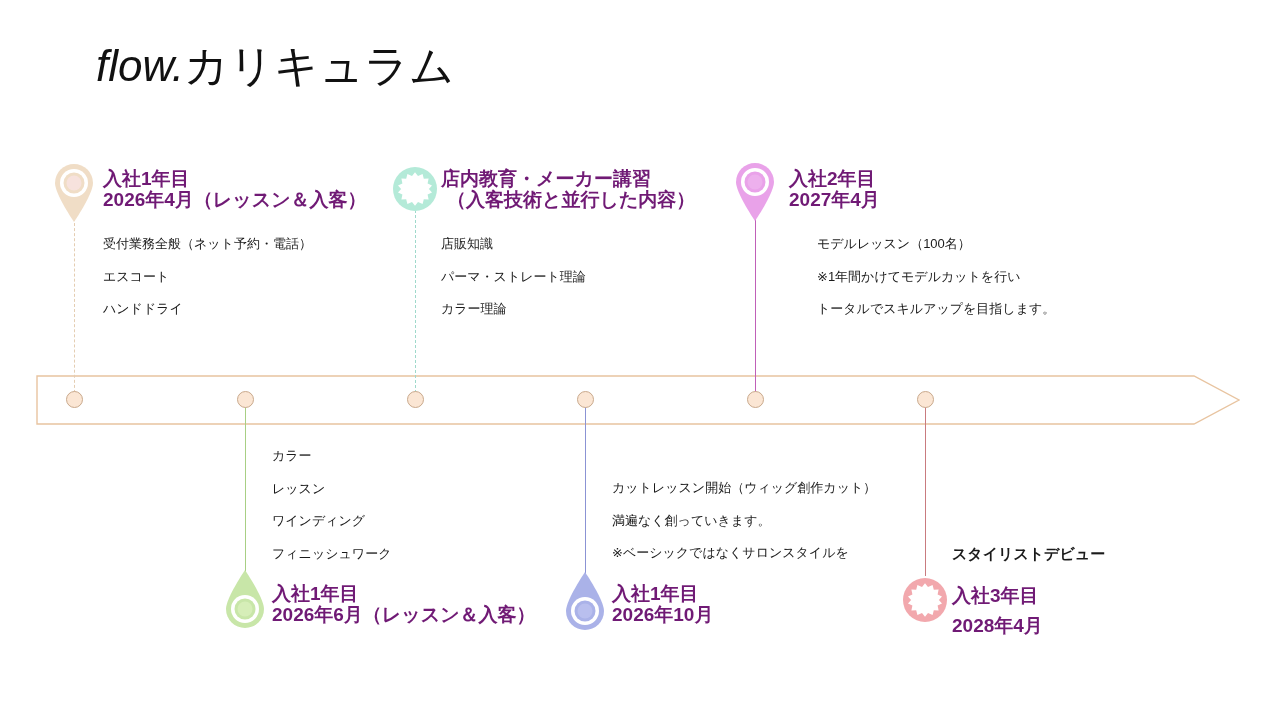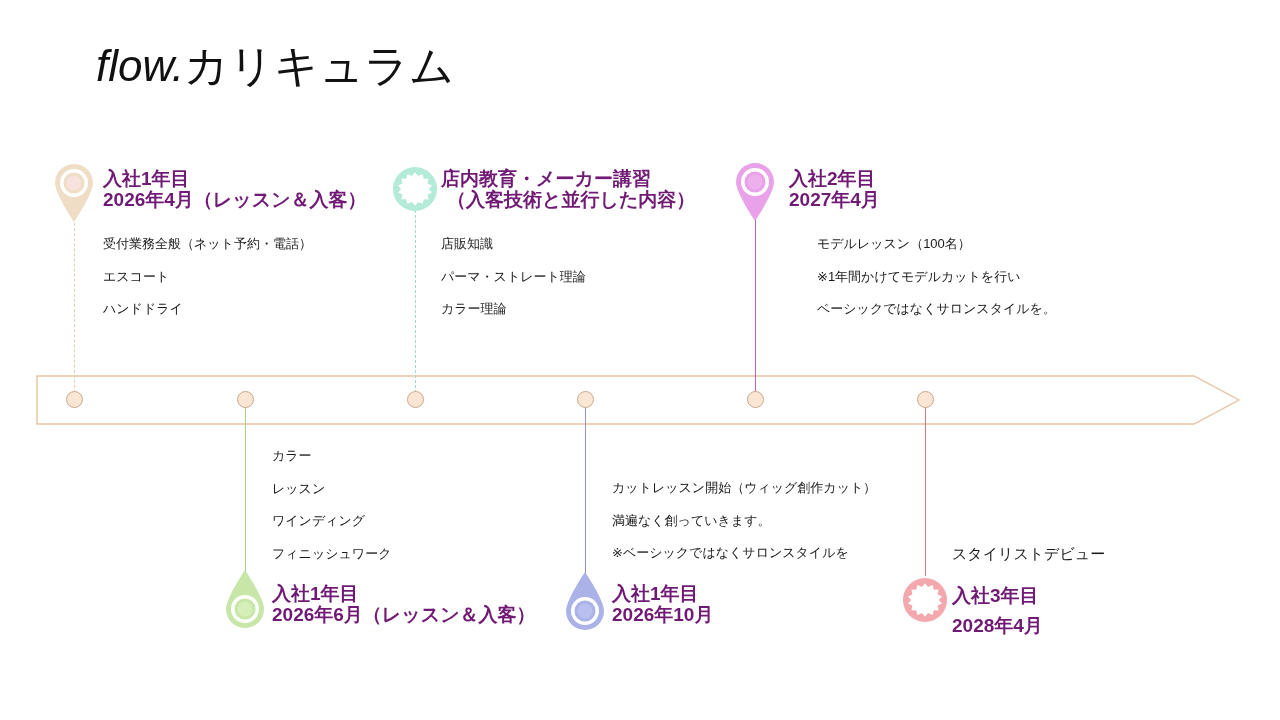--- a/index.html
+++ b/index.html
@@ -103,20 +103,21 @@
   }
   .entry-body span { display: block; }
 
   .entry-single {
     position: absolute;
     font-size: 15px;
     color: #1a1a1a;
     line-height: 22px;
     white-space: nowrap;
     z-index: 6;
+    font-weight: bold;
   }
 </style>
 </head>
 <body>
 
 <div id="stage">
 
   <div id="title">
     <span class="flow">flow.</span><span class="jp">カリキュラム</span>
   </div>
@@ -193,21 +194,21 @@
   </div>
 
   <div class="entry-head" style="left:789px; top:168px;">
     <span>入社2年目</span>
     <span class="l2">2027年4月</span>
   </div>
 
   <div class="entry-body" style="left:789px; top:228px;margin-left:28px;">
     <span>モデルレッスン（100名）</span>
     <span>※1年間かけてモデルカットを行い</span>
-    <span>ベーシックではなくサロンスタイルを。</span>
+    <span>トータルでスキルアップを目指します。</span>
   </div>
 
   <div class="connector" style="left:245px; top:400px; height:172px; border-left-style:solid; border-left-color:#a8cf84;"></div>
 
   <div class="marker" style="left:221px; top:569px;">
     <svg width="48" height="62" viewBox="0 0 48 62">
       <path d="M24 1 C24 1 43 29 43 40 A19 19 0 1 1 5 40 C5 29 24 1 24 1 Z" fill="#c8e6a8"></path>
       <circle cx="24" cy="40" r="14" fill="#ffffff"></circle>
       <circle cx="24" cy="40" r="10.5" fill="#c8e6a8"></circle>
       <circle cx="24" cy="40" r="7.5" fill="#d6eeb8"></circle>

